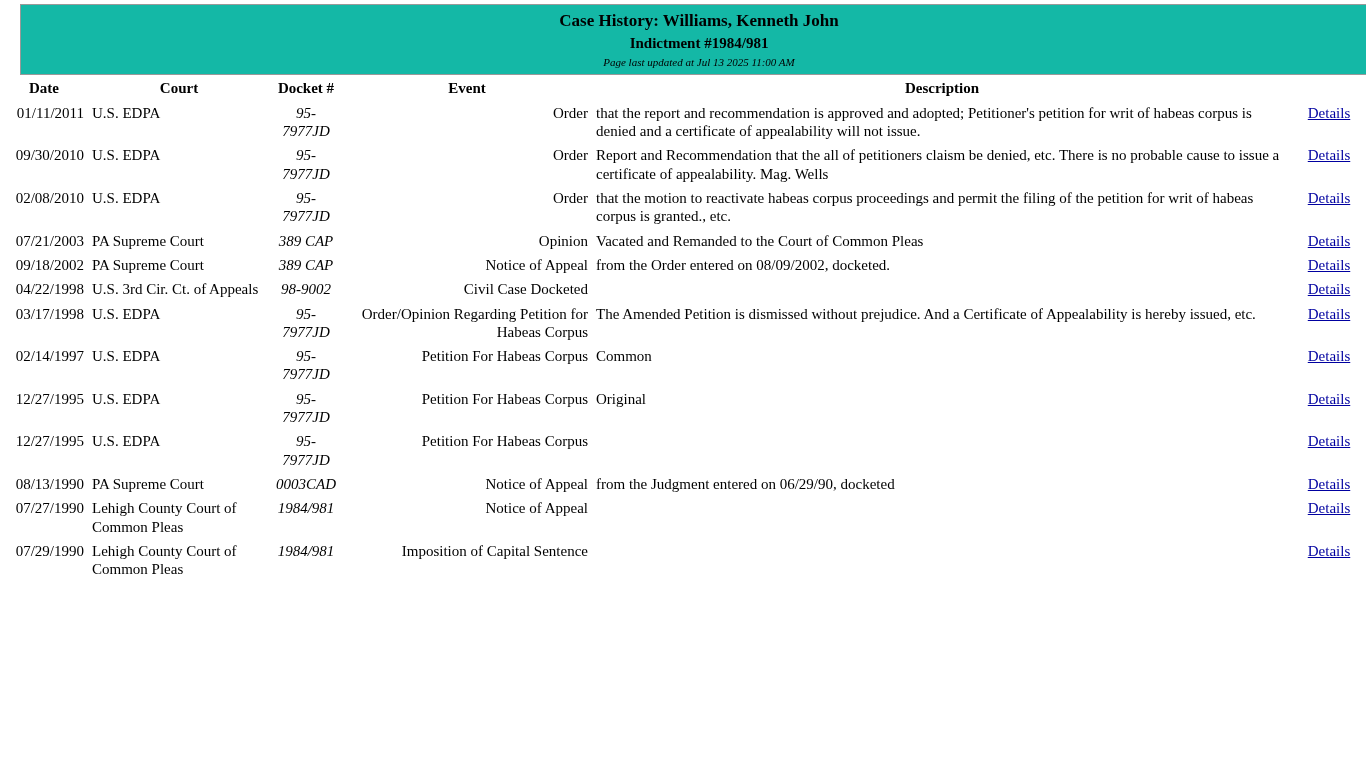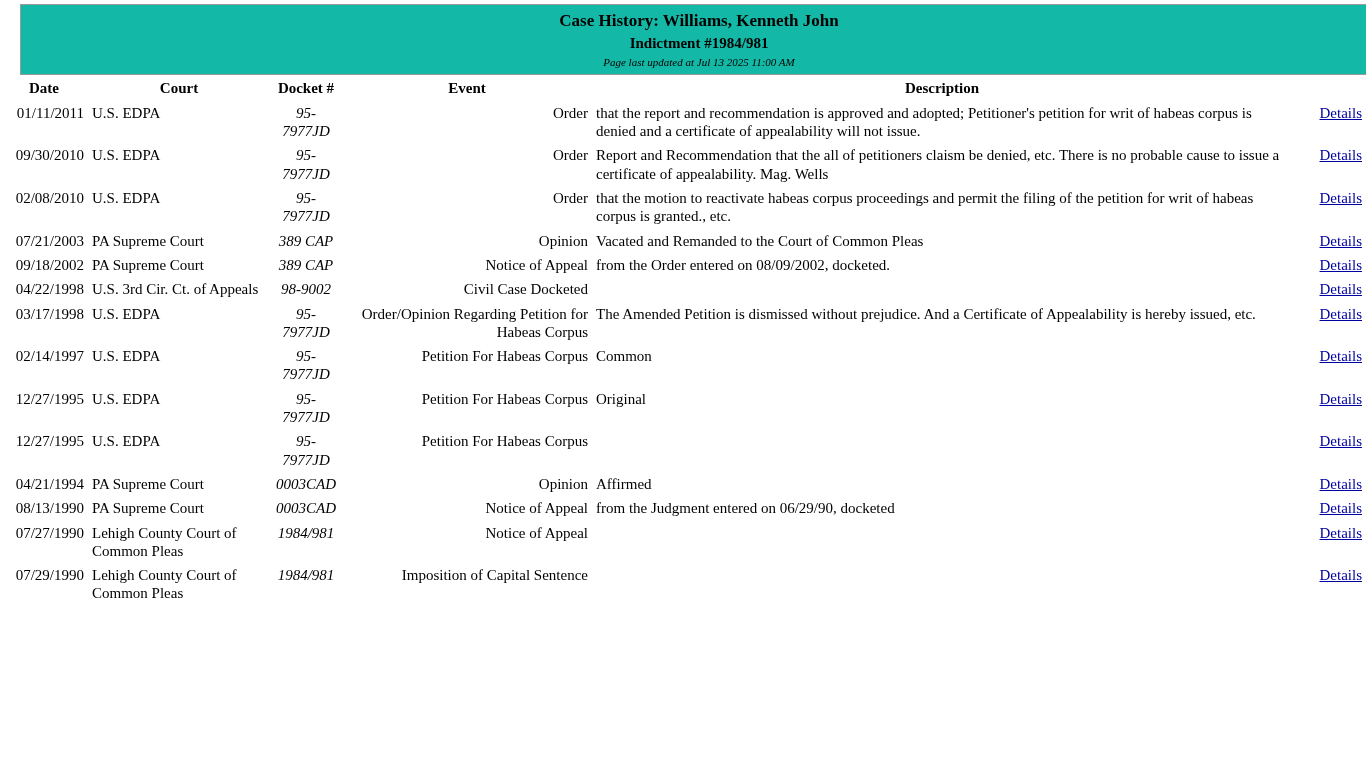--- a/index.html
+++ b/index.html
@@ -79,21 +79,21 @@
   col.c-docket  { width: 72px;  }
   col.c-event   { width: 250px; }
   col.c-desc    { width: 700px; }
   col.c-details { width: 74px;  }
 
   td.date    { text-align: right; white-space: nowrap; padding-left: 8px; }
   td.court   { text-align: left; }
   td.docket  { text-align: center; font-style: italic; }
   td.event   { text-align: right; }
   td.desc    { text-align: left; padding-left: 6px; }
-  td.details { text-align: right; white-space: nowrap; margin-left: 41px; }
+  td.details { text-align: center; white-space: nowrap; margin-left: 41px; }
 
   th.h-date    { padding-left: 8px; }
   th.h-court   { }
   th.h-docket  { }
   th.h-event   { }
   th.h-desc    { }
   th.h-details { }
 
   a.details-link {
     color: #0000a0;
@@ -212,28 +212,20 @@
         </tr>
         <tr>
           <td class="date">12/27/1995</td>
           <td class="court">U.S. EDPA</td>
           <td class="docket">95-7977JD</td>
           <td class="event">Petition For Habeas Corpus</td>
           <td class="desc"></td>
           <td class="details"><a class="details-link" href="#" style="color: rgb(0, 0, 160);">Details</a></td>
         </tr>
         <tr>
-          <td class="date">04/21/1994</td>
-          <td class="court">PA Supreme Court</td>
-          <td class="docket">0003CAD</td>
-          <td class="event">Opinion</td>
-          <td class="desc">Affirmed</td>
-          <td class="details"><a class="details-link" href="#" style="color: rgb(0, 0, 160);">Details</a></td>
-        </tr>
-        <tr>
           <td class="date">08/13/1990</td>
           <td class="court">PA Supreme Court</td>
           <td class="docket">0003CAD</td>
           <td class="event">Notice of Appeal</td>
           <td class="desc">from the Judgment entered on 06/29/90, docketed</td>
           <td class="details"><a class="details-link" href="#" style="color: rgb(0, 0, 160);">Details</a></td>
         </tr>
         <tr>
           <td class="date">07/27/1990</td>
           <td class="court">Lehigh County Court of Common Pleas</td>

